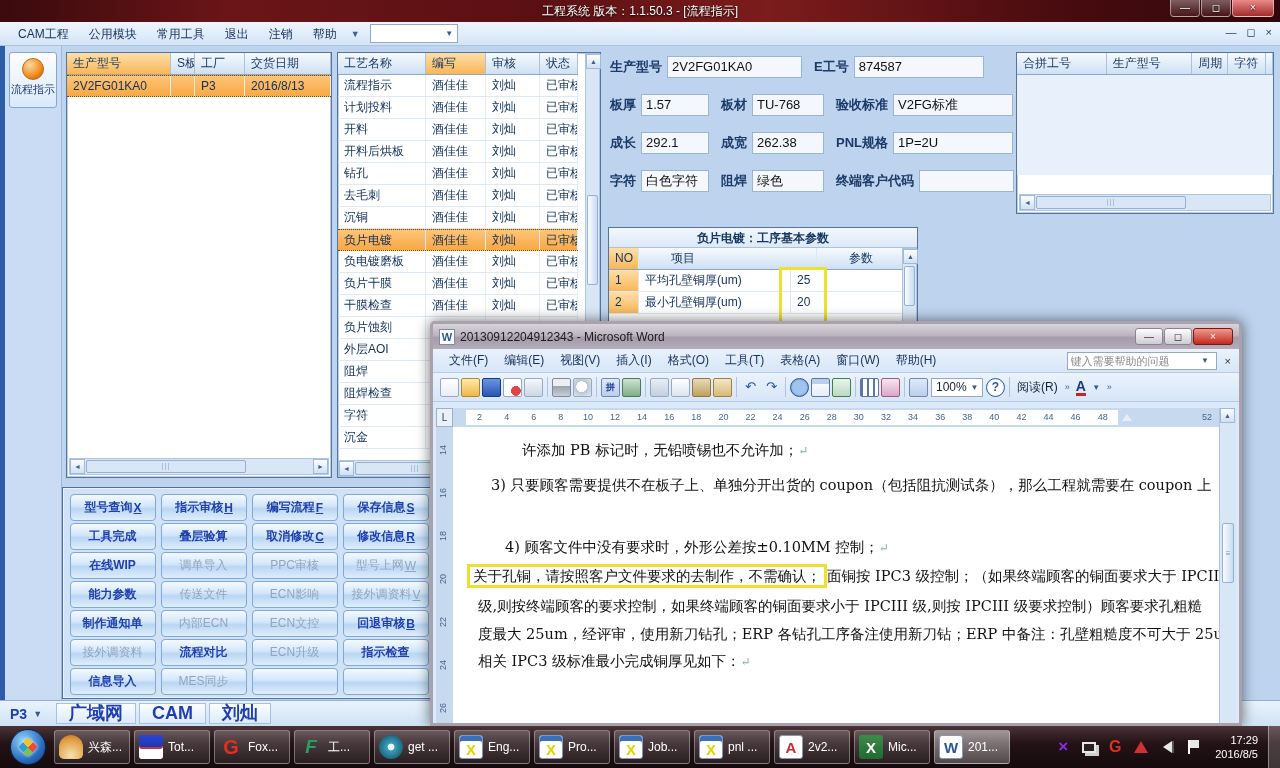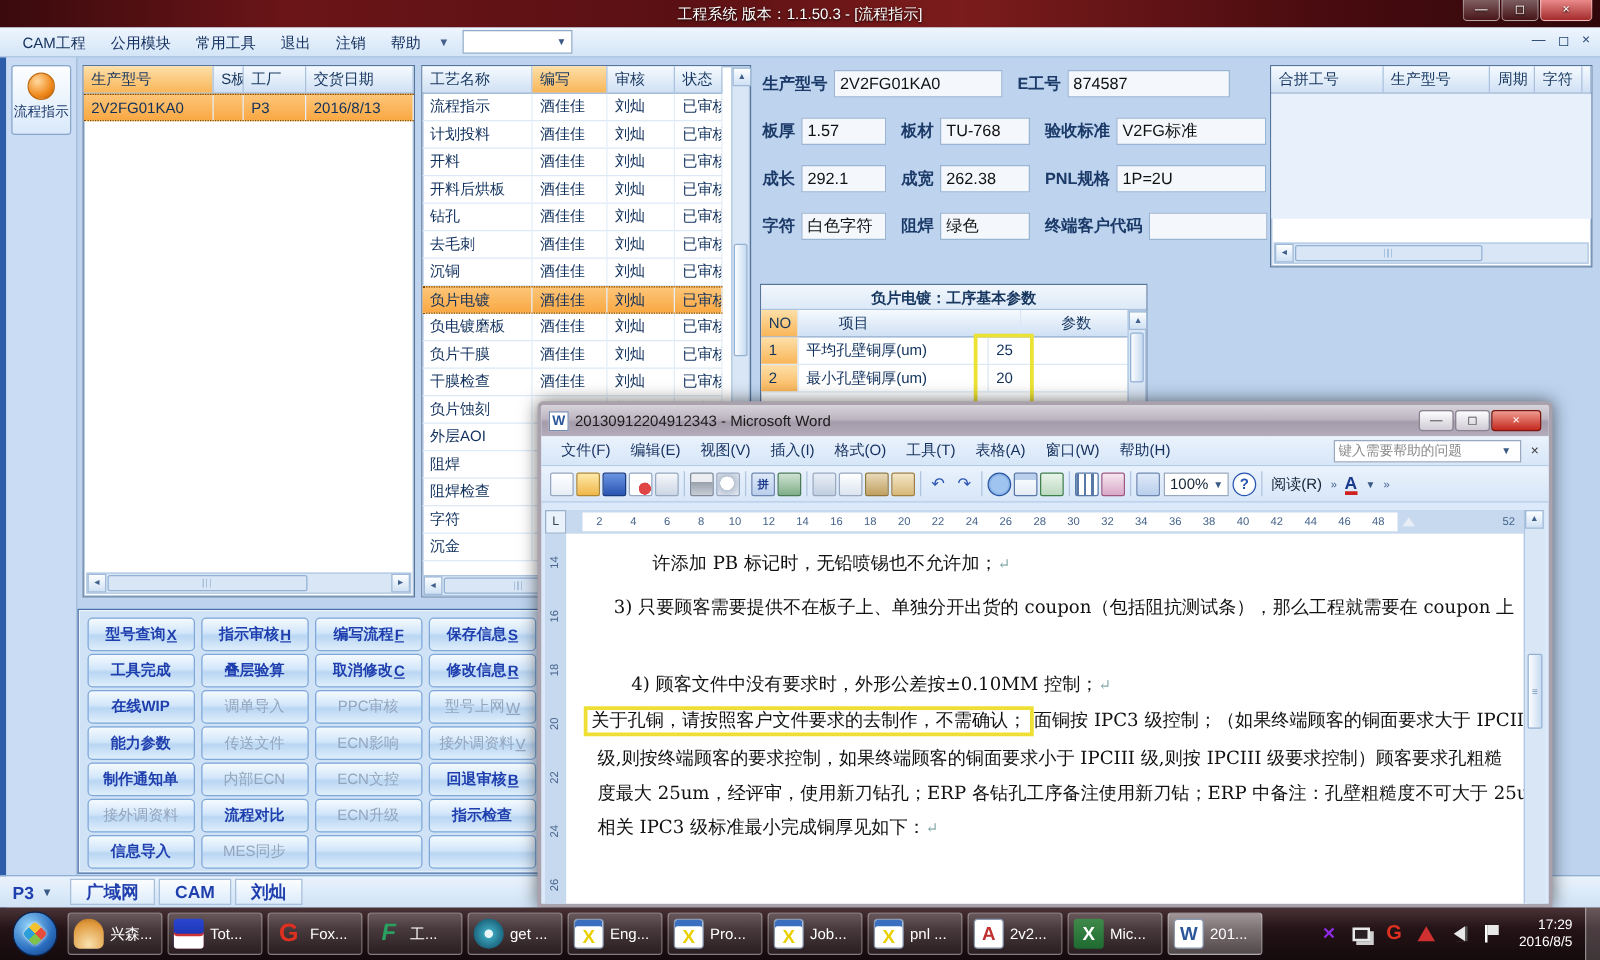--- a/index.html
+++ b/index.html
@@ -97,21 +97,21 @@
   .abtn u { margin-left:1px; }
   .abtn.disabled { color:#93a5bd; font-weight:normal; }
   .abtn.blank { color:transparent; }
 
   
   #statusbar { left:0; top:700px; width:1280px; height:26px; background:linear-gradient(#eaf3fc,#cfe2f5);
     border-top:1px solid #8fb0d4; display:flex; align-items:center; z-index:2; }
   #site { font-size:14px; font-weight:bold; color:#1f3fae; margin:0 6px 0 10px; }
   .scaret { font-size:9px; color:#3a5a85; margin-right:14px; }
   .sseg { border:1px solid #a8c0dc; background:linear-gradient(#fbfdff,#dcebfa); height:21px;
-    padding:0 12px; line-height:19px; color:#1f3fae; font-size:14px; font-weight:bold; margin-right:3px; }
+    padding:0 12px; line-height:19px; color:#1f3fae; font-size:18px; font-weight:bold; margin-right:3px; }
 
   
   #word { left:430px; top:321px; width:812px; height:405px; border:3px solid #a9a1ab; border-radius:5px 5px 0 0;
     background:#dce9fa; box-shadow:0 0 14px rgba(0,0,0,.55); z-index:10; overflow:hidden; }
   #wtitle { height:25px; background:linear-gradient(#d8d4db 0%,#bcb5c0 45%,#a49bab 55%,#b5adbb 100%);
     display:flex; align-items:center; padding:0 6px; }
   #wtitle .txt { font-size:12px; color:#1a1a1a; margin-left:5px; }
   .docicon { width:16px; height:16px; background:#fff; border:1px solid #7a8bb0; font-size:11px; font-weight:bold;
     color:#2b579a; text-align:center; line-height:15px; flex:0 0 auto; }
   #wbtns { margin-left:auto; display:flex; }

